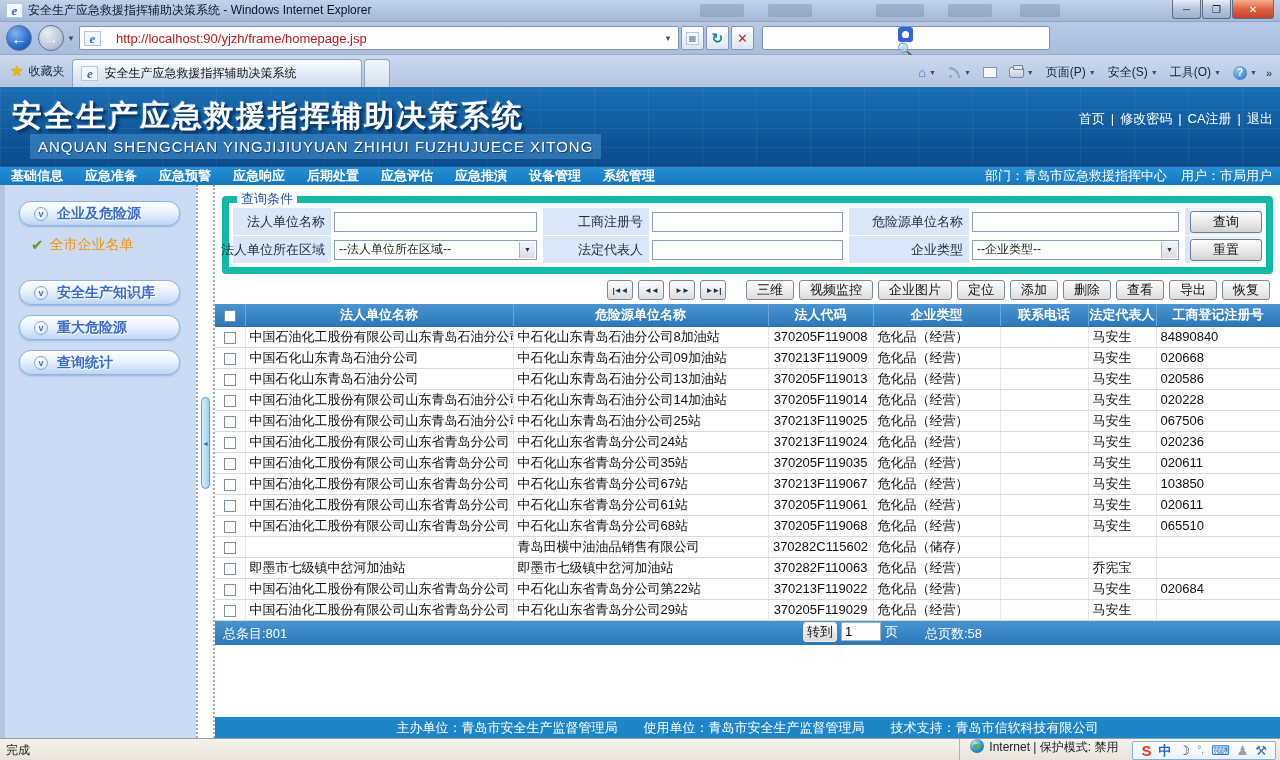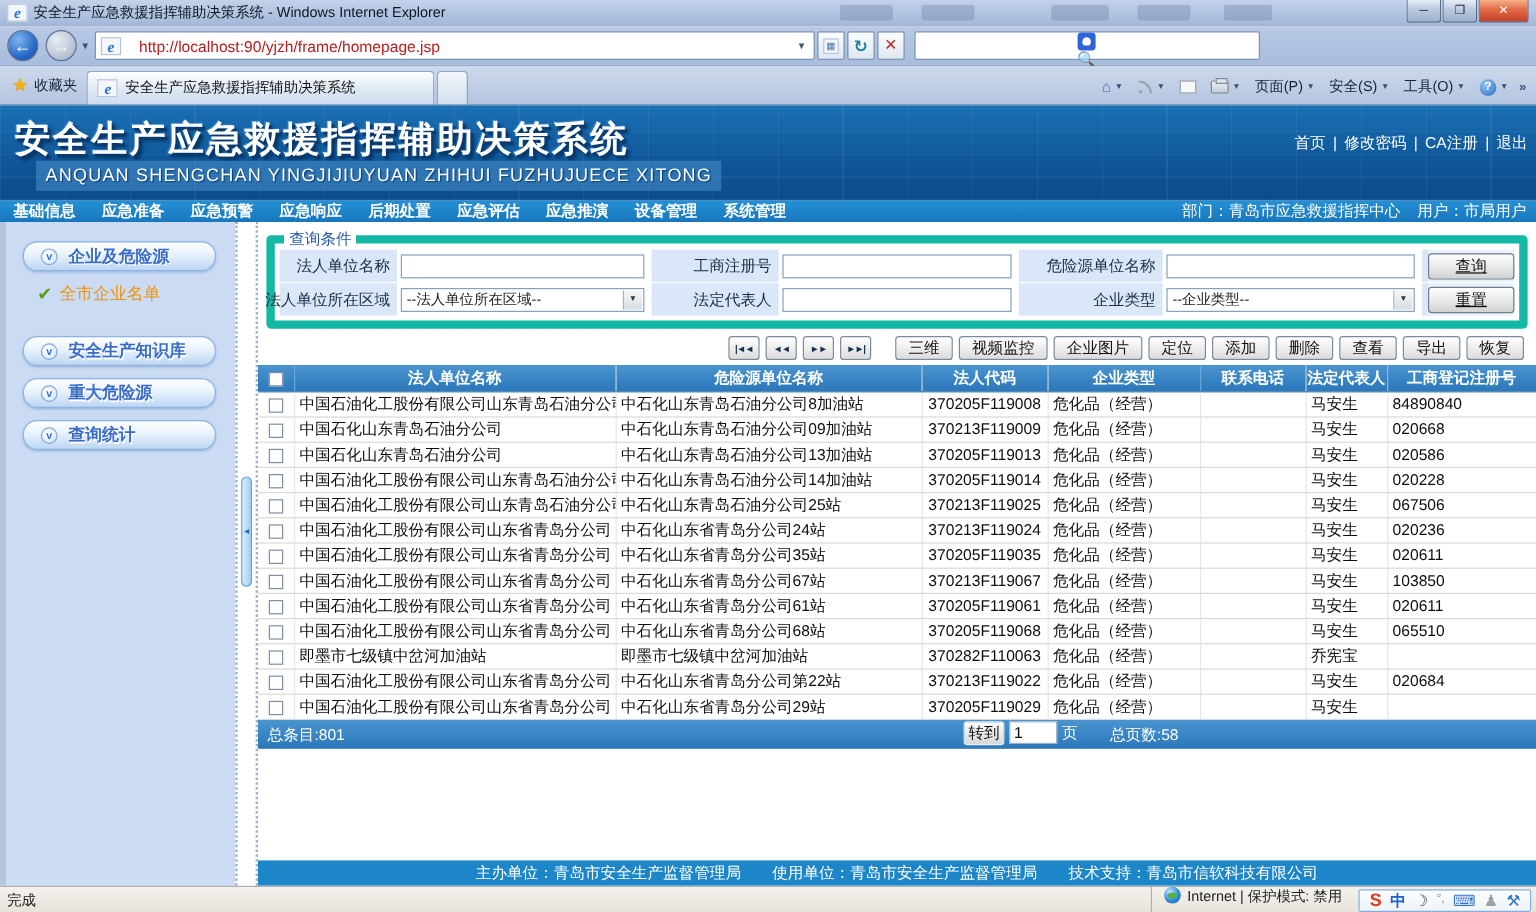--- a/index.html
+++ b/index.html
@@ -92,21 +92,21 @@
   .main { flex:1; background:#fff; display:flex; flex-direction:column; min-width:0; }
   fieldset.qc { margin:5px 7px 2px 7px; border:7px solid #14b8a6; border-radius:4px; padding:0 4px 4px 4px; }
   fieldset.qc legend { color:#2757ac; font-size:13px; padding:0 4px; margin-left:4px; }
   .qgrid { display:grid; grid-template-columns:98px 212px 106px 200px 120px 216px 1fr; grid-auto-rows:27px; row-gap:1px; }
   .ql { background:#d9e7f8; display:flex; align-items:center; justify-content:flex-end; padding-right:6px; font-size:13px; color:#1b2b44; white-space:nowrap; }
   .qi { display:flex; align-items:center; padding:0 6px 0 3px; background:#fff; }
   .qi input { width:100%; height:20px; border:1px solid #86a0bd; font-size:12px; padding:0 3px; font-family:inherit; }
   .qsel { width:100%; height:20px; border:1px solid #86a0bd; background:#fff; display:flex; align-items:center; font-size:12px; color:#222; padding-left:4px; position:relative; }
   .qsel .arr { position:absolute; right:1px; top:1px; bottom:1px; width:16px; background:linear-gradient(#f6f6f6,#d8dde4); border-left:1px solid #aab6c4; display:flex; align-items:center; justify-content:center; font-size:7px; color:#333; }
   .qb { background:#e9f1fb; border-left:5px solid #d9e7f8; display:flex; align-items:center; justify-content:center; }
-  .wbutton { min-width:72px; height:22px; border:1px solid #6f7c8c; border-radius:3px; background:linear-gradient(#fefefe,#e8e8e8 55%,#d2d2d2); font-size:13px; color:#111; display:flex; align-items:center; justify-content:center; cursor:pointer; font-family:inherit;text-decoration:underline; }
+  .wbutton { min-width:72px; height:22px; border:1px solid #6f7c8c; border-radius:3px; background:linear-gradient(#fefefe,#e8e8e8 55%,#d2d2d2); font-size:13px; color:#111; display:flex; align-items:center; justify-content:center; cursor:pointer; font-family:inherit; }
 
   .toolbar { height:28px; display:flex; align-items:center; justify-content:flex-end; gap:5px; padding-right:10px; }
   .tnav { min-width:26px; height:20px; border:1px solid #7d8a99; border-radius:3px; background:linear-gradient(#ffffff,#dcdcdc); color:#16324e; font-size:8px; font-weight:bold; display:flex; align-items:center; justify-content:center; letter-spacing:-1px; cursor:pointer; }
   .tbtn { padding:0 10px; height:20px; border:1px solid #7d8a99; border-radius:3px; background:linear-gradient(#ffffff,#dcdcdc); font-size:13px; color:#111; display:flex; align-items:center; cursor:pointer; white-space:nowrap; }
 
   table.grid { border-collapse:collapse; table-layout:fixed; width:1065px; font-size:13px; }
   table.grid th { background:linear-gradient(#4a94d0,#2b77b8); color:#fff; font-weight:bold; height:22px; border-right:1px solid #6aa6d8; border-bottom:1px solid #2b6ea8; text-align:center; overflow:hidden; white-space:nowrap; }
   table.grid td { height:21px; border-bottom:1px solid #d9d9d9; border-right:1px solid #e7e7e7; padding:0 4px; white-space:nowrap; overflow:hidden; color:#0d0d0d; }
   td.cb, th.cb { text-align:center; padding:0; }
   .checkbox { display:inline-block; width:12px; height:12px; border:1px solid #808ea0; background:#fff; vertical-align:middle; cursor:pointer; }
@@ -492,20 +492,30 @@
               <td class="cb"><span class="checkbox"></span></td>
               <td>中国石油化工股份有限公司山东省青岛分公司</td>
               <td>中石化山东省青岛分公司68站</td>
               <td class="ctr">370205F119068</td>
               <td>危化品（经营）</td>
               <td></td>
               <td>马安生</td>
               <td>065510</td>
             </tr>
 
+            <tr>
+              <td class="cb"><span class="checkbox"></span></td>
+              <td></td>
+              <td>青岛田横中油油品销售有限公司</td>
+              <td class="ctr">370282C115602</td>
+              <td>危化品（储存）</td>
+              <td></td>
+              <td></td>
+              <td></td>
+            </tr>
 
             <tr>
               <td class="cb"><span class="checkbox"></span></td>
               <td>即墨市七级镇中岔河加油站</td>
               <td>即墨市七级镇中岔河加油站</td>
               <td class="ctr">370282F110063</td>
               <td>危化品（经营）</td>
               <td></td>
               <td>乔宪宝</td>
               <td></td>

